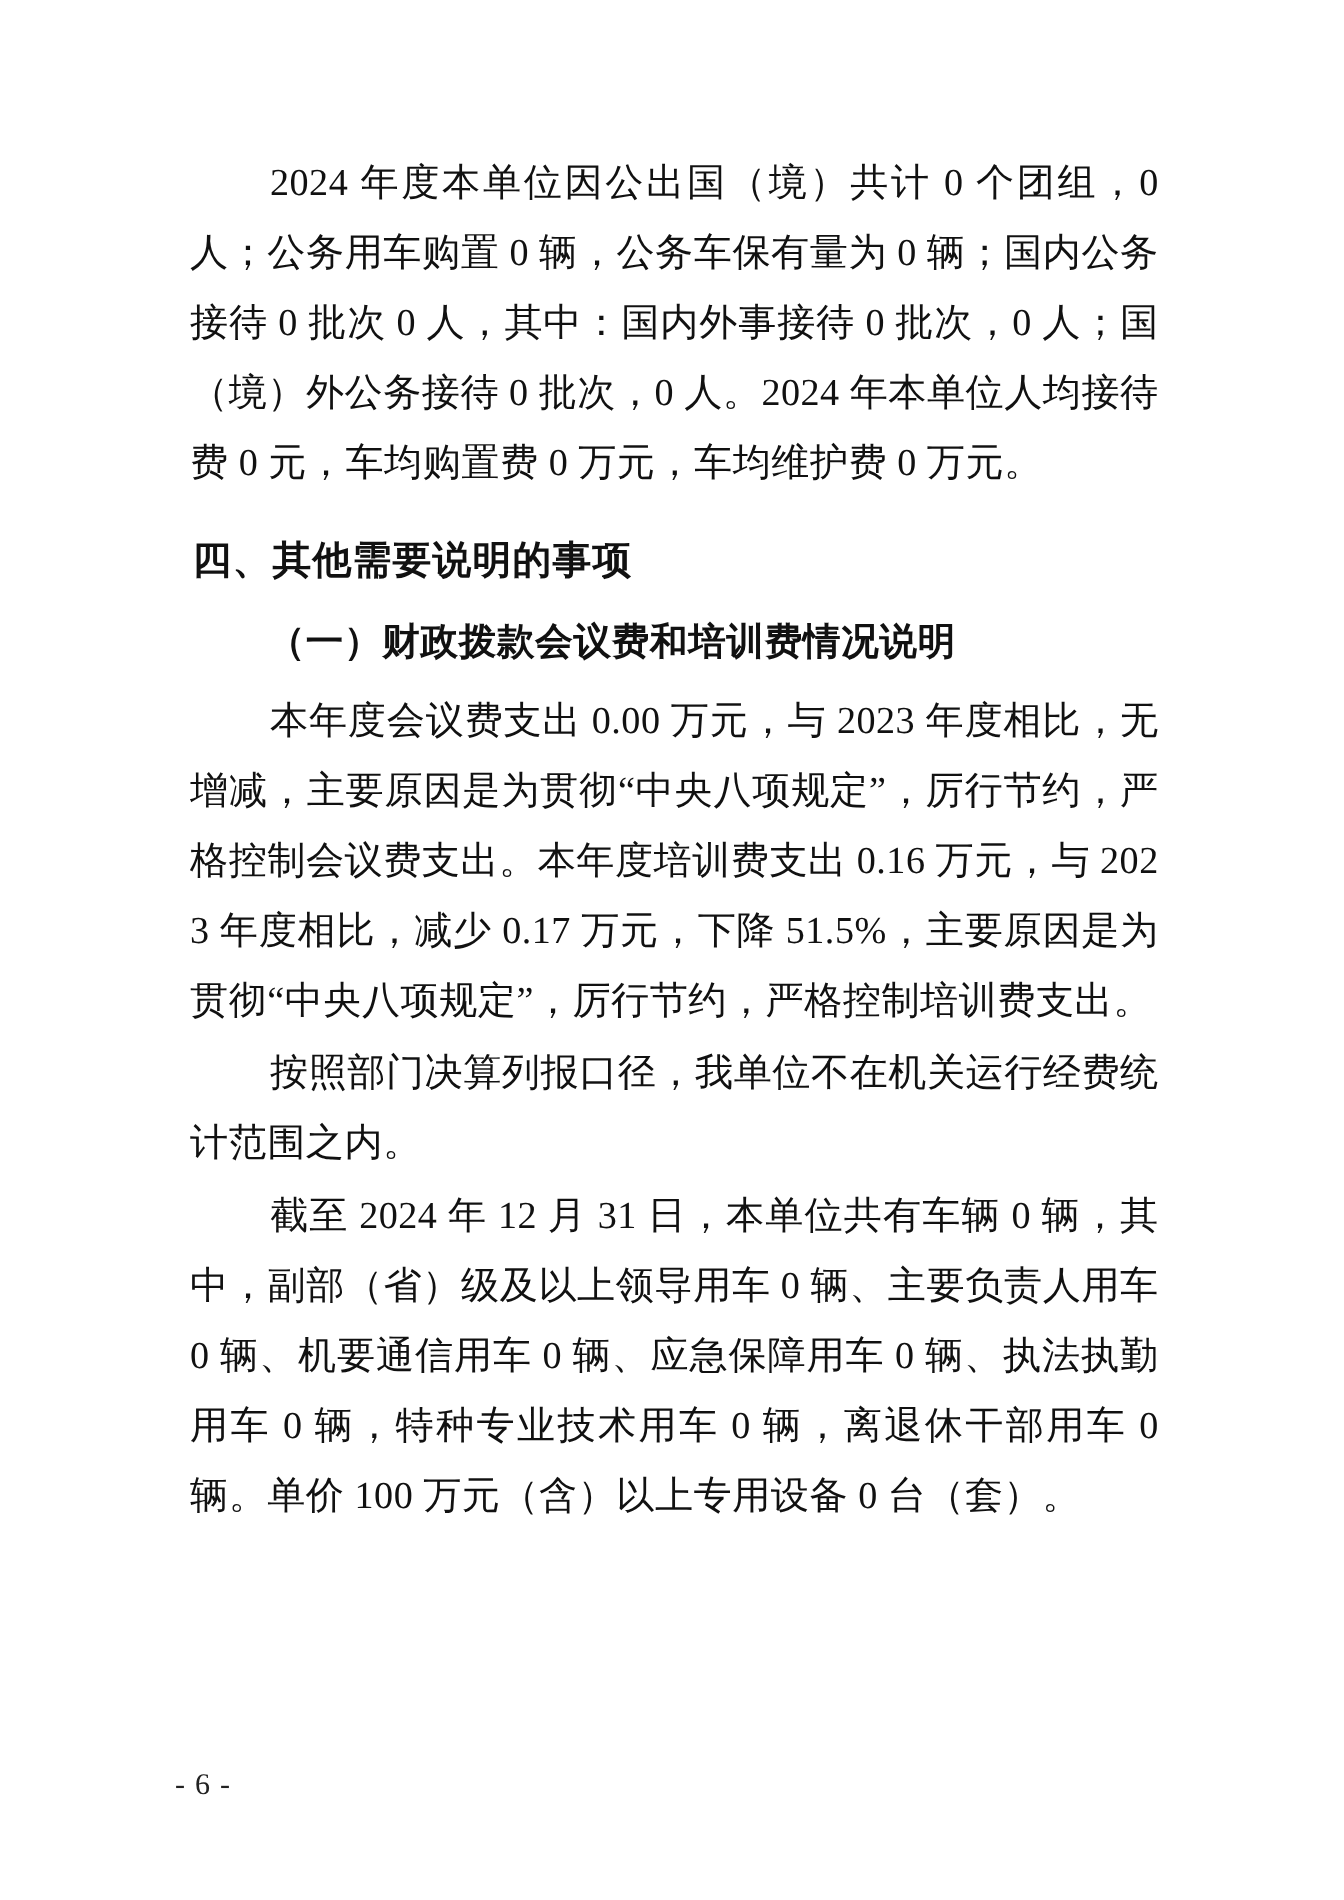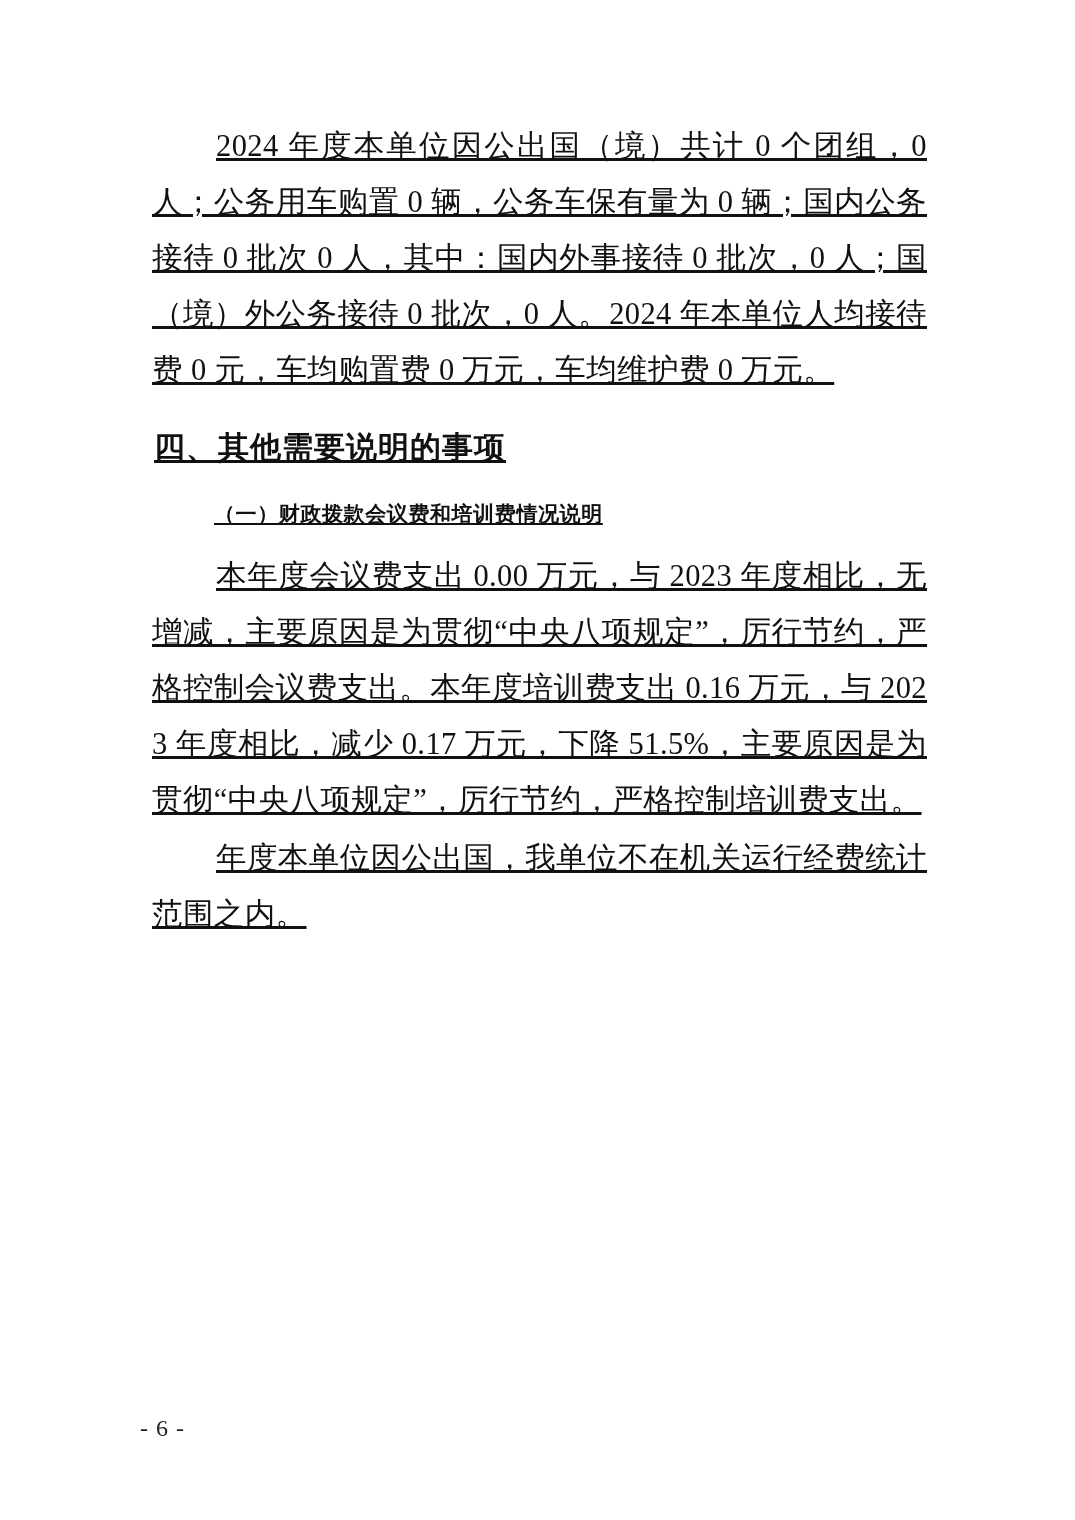--- a/index.html
+++ b/index.html
@@ -14,21 +14,20 @@
     color: #111111;
     position: relative;
     overflow: hidden;
   }
   .page {
     position: relative;
     width: 1075px;
     height: 1520px;
     box-sizing: border-box;
     padding: 118px 148px 0 152px;
-    text-decoration: underline;
   }
   .para {
     font-size: 30.5px;
     line-height: 56px;
     text-align: justify;
     text-justify: inter-ideograph;
     letter-spacing: 0.4px;
     margin: 0 0 2px 0;
     word-break: break-all;
   }
@@ -37,21 +36,21 @@
   }
   .heading-1 {
     font-size: 31px;
     line-height: 56px;
     font-weight: bold;
     font-family: "Liberation Sans", "DejaVu Sans", sans-serif;
     margin: 14px 0 10px 2px;
     letter-spacing: 1px;
   }
   .heading-2 {
-    font-size: 21px;
+    font-size: 30px;
     line-height: 56px;
     font-weight: bold;
     font-family: "Liberation Sans", "DejaVu Sans", sans-serif;
     margin: 8px 0 6px 0;
     text-indent: 62px;
     letter-spacing: 0.6px;
   }
   .spacer-sm { height: 6px; }
   .footer {
     position: absolute;
@@ -72,20 +71,21 @@
 
   <div class="spacer-sm"></div>
 
   <h2 class="heading-1">四、其他需要说明的事项</h2>
 
   <h3 class="heading-2">（一）财政拨款会议费和培训费情况说明</h3>
 
   <p class="para indent">本年度会议费支出 0.00 万元，与 2023 年度相比，无增减，主要原因是为贯彻“中央八项规定”，厉行节约，严格控制会议费支出。本年度培训费支出 0.16 万元，与 2023 年度相比，减少 0.17 万元，下降 51.5%，主要原因是为贯彻“中央八项规定”，厉行节约，严格控制培训费支出。</p>
 
 
-  <p class="para indent">年度本单位因公出国，我单位不在机关运行经费统计范围之内。</p>
+  <p class="para indent">按照部门决算列报口径，我单位不在机关运行经费统计范围之内。</p>
 
 
+  <p class="para indent">截至 2024 年 12 月 31 日，本单位共有车辆 0 辆，其中，副部（省）级及以上领导用车 0 辆、主要负责人用车 0 辆、机要通信用车 0 辆、应急保障用车 0 辆、执法执勤用车 0 辆，特种专业技术用车 0 辆，离退休干部用车 0 辆。单价 100 万元（含）以上专用设备 0 台（套）。</p>
 
 
   <div class="footer">- 6 -</div>
 
 </div>
 
 </body></html>

